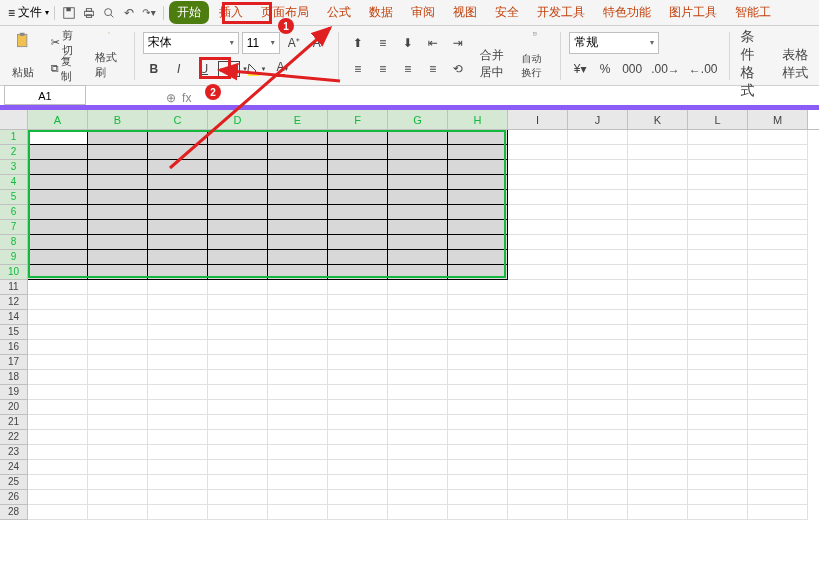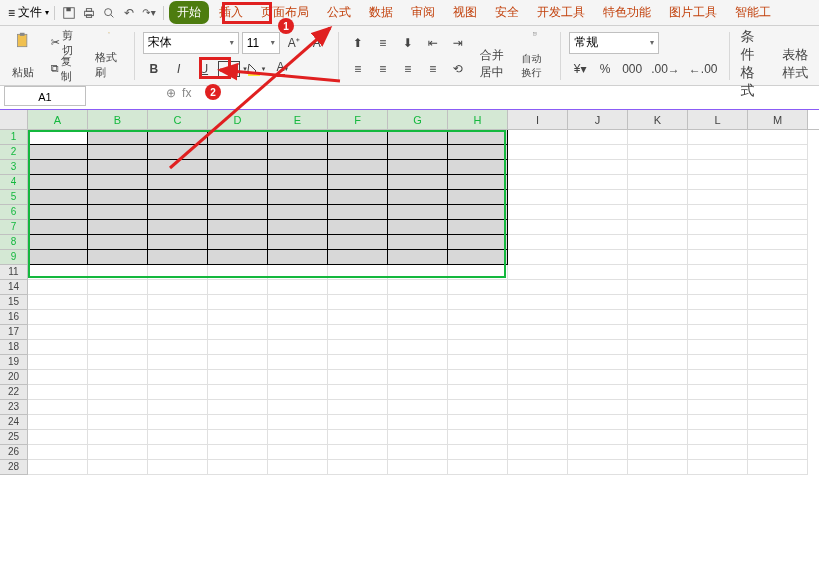--- a/index.html
+++ b/index.html
@@ -15,21 +15,21 @@
     .ribbon { display: flex; height: 60px; background: #f5f5f5; border-bottom: 1px solid #d0d0d0; padding: 4px 6px; gap: 8px; align-items: center; }
     .rgroup { display: flex; flex-direction: column; gap: 4px; }
     .rrow { display: flex; align-items: center; gap: 3px; }
     .rbtn { height: 22px; min-width: 22px; display: inline-flex; align-items: center; justify-content: center; padding: 0 3px; cursor: pointer; color: #444; font-size: 12px; }
     .rbtn.big { height: 48px; width: 36px; flex-direction: column; font-size: 11px; gap: 16px; }
     .rbtn.lbl { font-size: 11px; gap: 2px; }
     .combo { height: 22px; border: 1px solid #c0c0c0; background: #fff; padding: 0 4px; display: flex; align-items: center; justify-content: space-between; }
     .combo .arrow { font-size: 8px; color: #666; margin-left: 4px; }
     .rsep { width: 1px; height: 48px; background: #d8d8d8; }
     
-    .namebox-row { display: flex; height: 24px; align-items: flex-start; border-bottom: 1px solid #8b5cf6; background: #fff; }
+    .namebox-row { display: flex; height: 24px; align-items: flex-end; border-bottom: 5px solid #8b5cf6; background: #fff; }
     .namebox { width: 82px; height: 20px; border: 1px solid #c0c0c0; margin-left: 4px; text-align: center; line-height: 20px; font-size: 11px; }
     .fx-area { display: flex; align-items: center; gap: 6px; margin-left: 80px; color: #888; font-size: 12px; }
     
     .grid { position: relative; }
     .col-headers { display: flex; height: 20px; border-bottom: 1px solid #c0c0c0; }
     .corner { width: 28px; background: #e8e8e8; border-right: 1px solid #c0c0c0; }
     .ch { width: 60px; text-align: center; line-height: 20px; background: #e8e8e8; border-right: 1px solid #c0c0c0; font-size: 11px; color: #444; }
     .ch.sel { background: #d4e8d4; color: #14b83e; }
     .row { display: flex; height: 15px; }
     .rh { width: 28px; text-align: center; line-height: 14px; background: #e8e8e8; border-right: 1px solid #c0c0c0; border-bottom: 1px solid #c0c0c0; font-size: 10px; color: #444; }
@@ -384,36 +384,68 @@
       <div class="cell selblock"></div>
       <div class="cell selblock"></div>
       <div class="cell selblock"></div>
       <div class="cell"></div>
       <div class="cell"></div>
       <div class="cell"></div>
       <div class="cell"></div>
       <div class="cell"></div>
     </div>
     <div class="row">
+      <div class="rh sel">10</div>
+      <div class="cell selblock"></div>
+      <div class="cell selblock"></div>
+      <div class="cell selblock"></div>
+      <div class="cell selblock"></div>
+      <div class="cell selblock"></div>
+      <div class="cell selblock"></div>
+      <div class="cell selblock"></div>
+      <div class="cell selblock"></div>
+      <div class="cell"></div>
+      <div class="cell"></div>
+      <div class="cell"></div>
+      <div class="cell"></div>
+      <div class="cell"></div>
+    </div>
+    <div class="row">
       <div class="rh">11</div>
       <div class="cell"></div>
       <div class="cell"></div>
       <div class="cell"></div>
       <div class="cell"></div>
       <div class="cell"></div>
       <div class="cell"></div>
       <div class="cell"></div>
       <div class="cell"></div>
       <div class="cell"></div>
       <div class="cell"></div>
       <div class="cell"></div>
       <div class="cell"></div>
       <div class="cell"></div>
     </div>
     <div class="row">
+      <div class="rh">12</div>
+      <div class="cell"></div>
+      <div class="cell"></div>
+      <div class="cell"></div>
+      <div class="cell"></div>
+      <div class="cell"></div>
+      <div class="cell"></div>
+      <div class="cell"></div>
+      <div class="cell"></div>
+      <div class="cell"></div>
+      <div class="cell"></div>
+      <div class="cell"></div>
+      <div class="cell"></div>
+      <div class="cell"></div>
+    </div>
+    <div class="row">
       <div class="rh">14</div>
       <div class="cell"></div>
       <div class="cell"></div>
       <div class="cell"></div>
       <div class="cell"></div>
       <div class="cell"></div>
       <div class="cell"></div>
       <div class="cell"></div>
       <div class="cell"></div>
       <div class="cell"></div>
@@ -497,20 +529,36 @@
       <div class="cell"></div>
       <div class="cell"></div>
       <div class="cell"></div>
       <div class="cell"></div>
       <div class="cell"></div>
       <div class="cell"></div>
       <div class="cell"></div>
     </div>
     <div class="row">
       <div class="rh">20</div>
+      <div class="cell"></div>
+      <div class="cell"></div>
+      <div class="cell"></div>
+      <div class="cell"></div>
+      <div class="cell"></div>
+      <div class="cell"></div>
+      <div class="cell"></div>
+      <div class="cell"></div>
+      <div class="cell"></div>
+      <div class="cell"></div>
+      <div class="cell"></div>
+      <div class="cell"></div>
+      <div class="cell"></div>
+    </div>
+    <div class="row">
+      <div class="rh">21</div>
       <div class="cell"></div>
       <div class="cell"></div>
       <div class="cell"></div>
       <div class="cell"></div>
       <div class="cell"></div>
       <div class="cell"></div>
       <div class="cell"></div>
       <div class="cell"></div>
       <div class="cell"></div>
       <div class="cell"></div>

